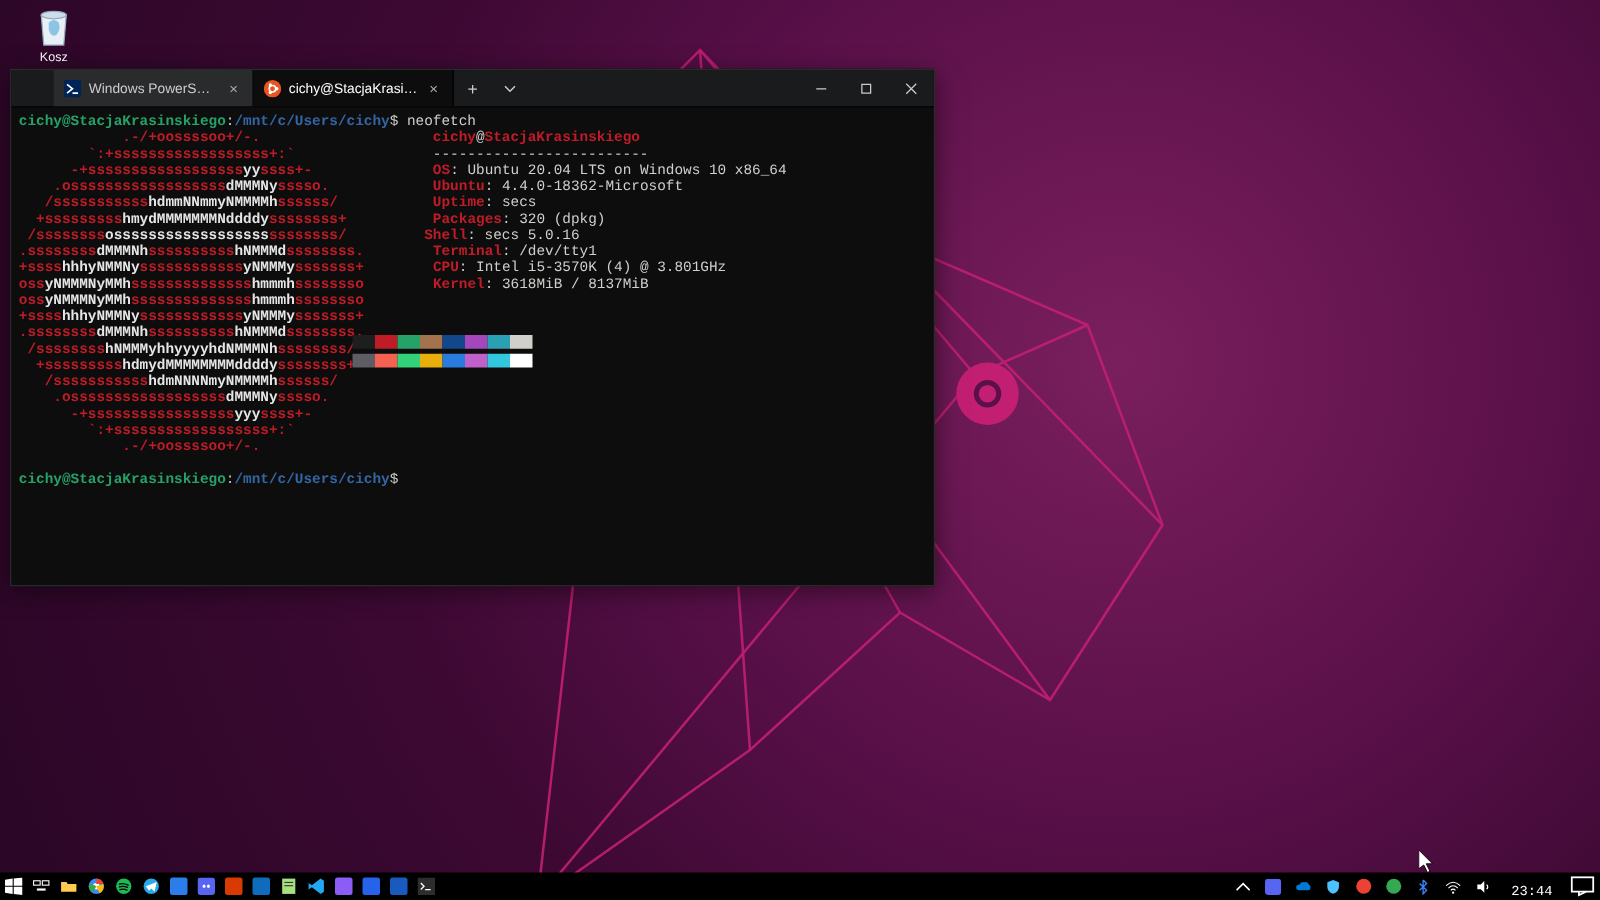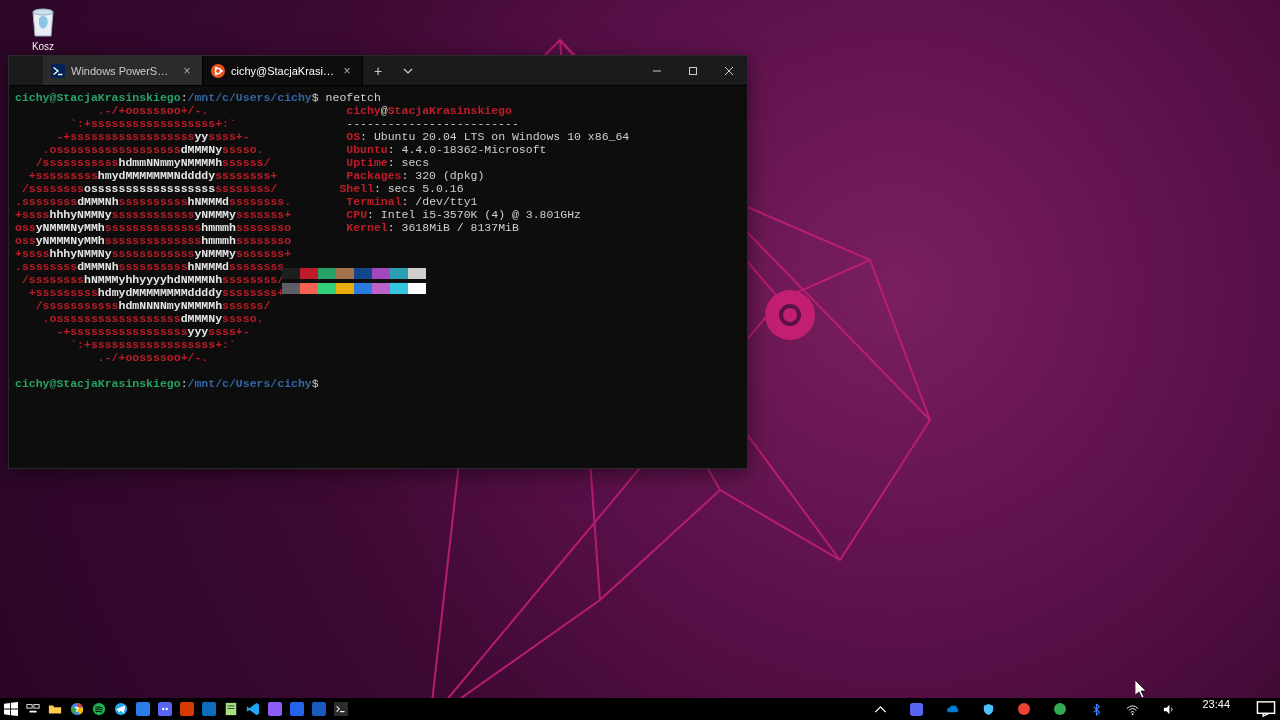--- a/index.html
+++ b/index.html
@@ -86,21 +86,21 @@
     position: absolute; left: 0; bottom: 0; width: 100%; height: 22px;
     background: #000; display: flex; align-items: center; z-index: 10;
     color: #fff; font-size: 11px;
   }
   .taskbar-left { display: flex; align-items: center; gap: 0; height: 100%; }
   .taskbar-item {
     width: 22px; height: 22px; display: flex; align-items: center; justify-content: center;
     cursor: pointer;
   }
   .taskbar-item svg, .taskbar-item .ico { width: 14px; height: 14px; }
-  .taskbar-right { margin-left: auto; display: flex; align-items: flex-start; gap: 20px; padding-right: 4px; height: 100%; }
+  .taskbar-right { margin-left: auto; display: flex; align-items: flex-end; gap: 8px; padding-right: 4px; height: 100%; font-family: Liberation Mono, monospace; }
   .tray-item { width: 16px; height: 22px; display: flex; align-items: center; justify-content: center; cursor: pointer; }
   .tray-item svg { width: 13px; height: 13px; }
   .clock { padding: 0 6px; font-size: 11px; cursor: pointer; }
   .notif { width: 20px; height: 22px; display: flex; align-items: center; justify-content: center; cursor: pointer; }
 
   .cursor {
     position: absolute; left: 1135px; top: 680px; z-index: 50;
   }
 </style>
 </head>

